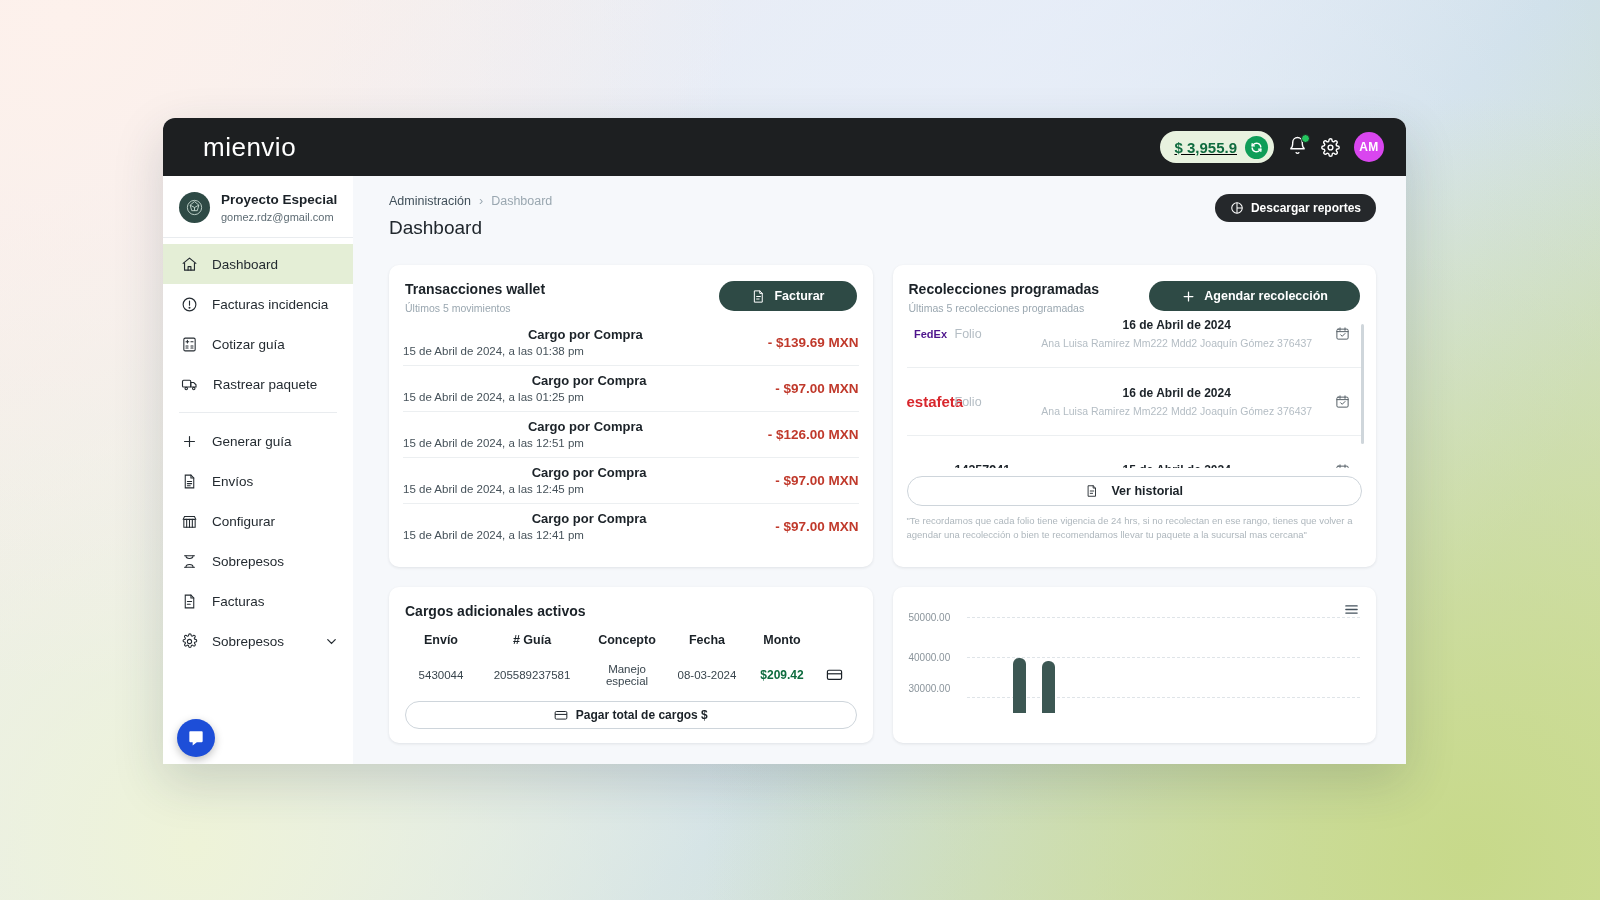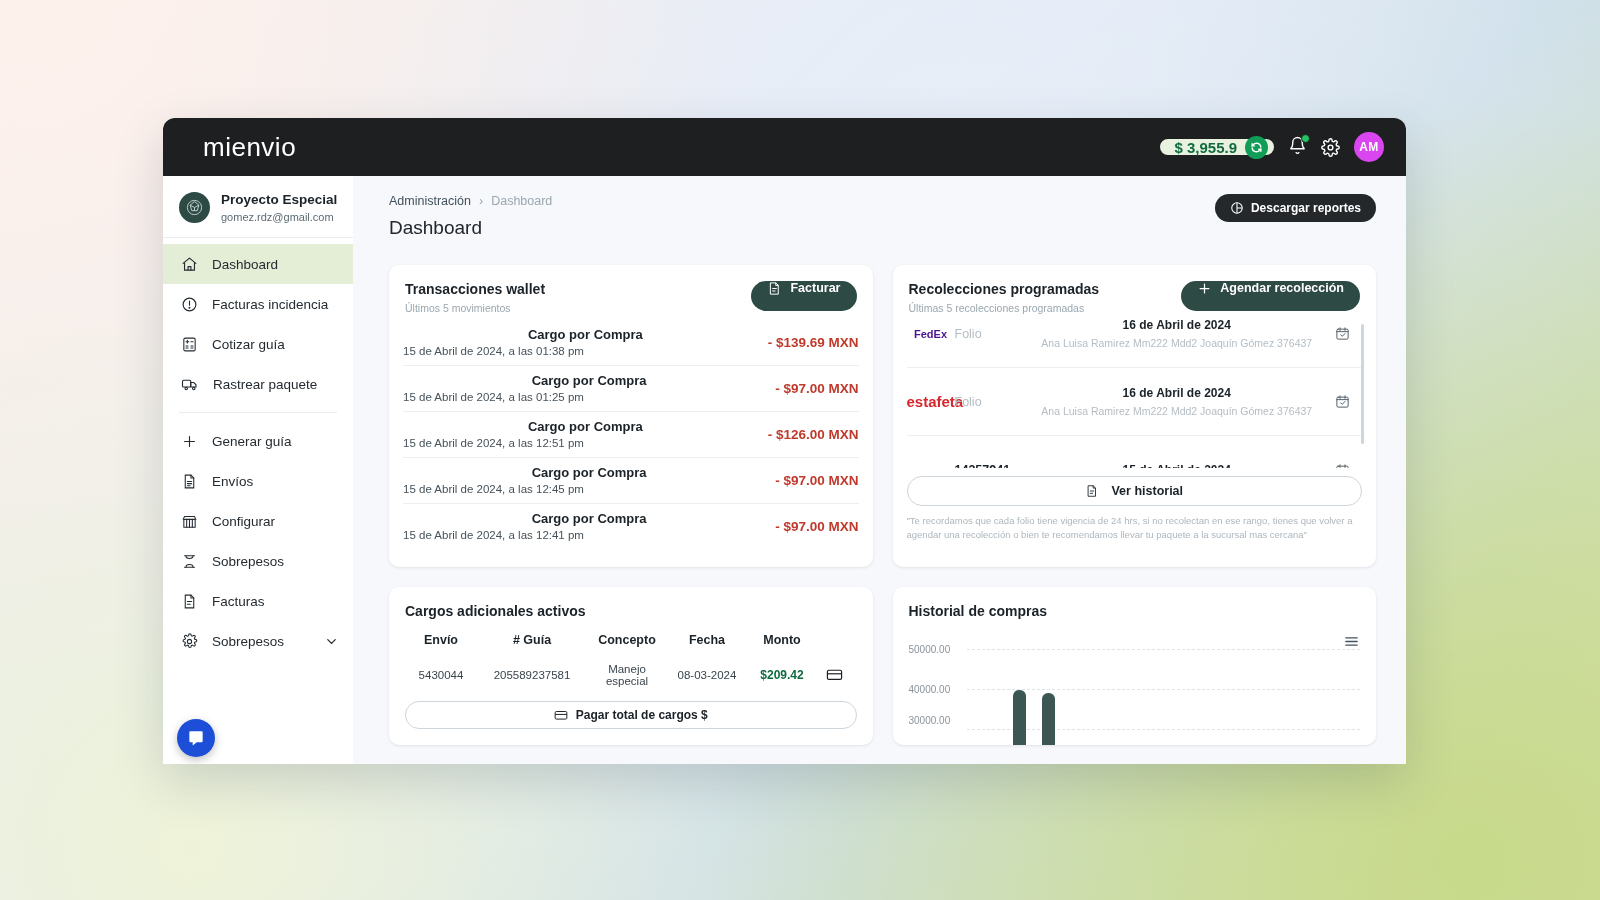--- a/index.html
+++ b/index.html
@@ -16,22 +16,22 @@
   .window {
     position:absolute; left:163px; top:118px; width:1243px; height:646px;
     background:#f6f8fb; border-radius:12px 12px 0 0; overflow:hidden;
     box-shadow:0 18px 50px rgba(40,55,70,0.18);
   }
   
   .topbar { height:58px; background:#1d1f21; display:flex; align-items:center;
     padding:0 22px 0 40px; position:relative; }
   .logo { color:#fff; font-size:26px; letter-spacing:.5px; font-weight:400; }
   .top-right { margin-left:auto; display:flex; align-items:center; gap:14px; }
-  .balance { background:#e8f2df; border-radius:20px; height:16px; display:flex;
-    align-items:center; gap:8px; padding:0 6px 0 14px; }
+  .balance { background:#e8f2df; border-radius:20px; height:32px; display:flex;
+    align-items:center; gap:8px; padding:0 6px 0 14px;text-decoration:underline; }
   .balance-text { color:#0f6b3f; font-weight:bold; font-size:15px; }
   .refresh { width:23px; height:23px; border-radius:50%; background:#0f9d58;
     display:flex; align-items:center; justify-content:center; }
   .bell-wrap { position:relative; }
   .dot { position:absolute; top:-2px; right:-3px; width:9px; height:9px;
     border-radius:50%; background:#24c55e; border:1.5px solid #1d1f21; }
   .avatar { width:30px; height:30px; border-radius:50%; background:#d946ef;
     color:#fff; font-size:12px; font-weight:bold; display:flex;
     align-items:center; justify-content:center; letter-spacing:.3px; }
   
@@ -60,21 +60,21 @@
   .head-row { display:flex; align-items:flex-start; }
   .dl-btn { margin-left:auto; background:#25282b; color:#fff; border-radius:18px;
     height:28px; display:flex; align-items:center; gap:7px; padding:0 15px;
     font-size:12px; font-weight:bold; cursor:pointer; }
   .grid { display:grid; grid-template-columns:1fr 1fr; gap:20px; margin-top:26px; }
   .card { background:#fff; border-radius:10px; box-shadow:0 1px 3px rgba(30,40,50,.10); }
   .card-head { display:flex; padding:16px 16px 0 16px; }
   .card-title { font-size:14px; font-weight:bold; color:#1b2228; }
   .card-sub { font-size:10.5px; color:#9aa7b0; margin-top:5px; }
   .pill-btn { margin-left:auto; background:#2e4a45; color:#fff; border-radius:17px;
-    height:30px; display:flex; gap:8px; padding:0 16px;
+    height:30px; display:flex; align-items:center; gap:8px; padding:0 32px;
     font-size:12.5px; font-weight:bold; cursor:pointer; white-space:nowrap; }
   
   .tx-list { padding:6px 14px 18px 14px; }
   .tx-row { display:flex; align-items:center; border-bottom:1px solid #eceff1;
     padding:7px 0 8px 0; }
   .tx-row:last-child { border-bottom:none; }
   .tx-left { flex:1; }
   .tx-name { font-size:13px; font-weight:bold; color:#1b2228; text-align:center; }
   .tx-date { font-size:11.5px; color:#46525a; margin-top:3px; }
   .tx-amt { font-size:13.5px; font-weight:bold; color:#c0392b; white-space:nowrap; }
@@ -437,23 +437,20 @@
           <div class="pay-btn">
             <svg width="14" height="14" viewBox="0 0 24 24" fill="none" stroke="#1b2228" stroke-width="1.7">
               <rect x="2" y="6" width="20" height="13" rx="2"></rect>
                 <path d="M2 11h20"></path>
             </svg>
             <span>Pagar total de cargos $</span>
           </div>
         </div>
 
         <div class="card">
-          <div class="card-head">
-            <div class="card-title">Historial de compras</div>
-          </div>
           <div class="chart-body">
             <svg class="burger" width="17" height="17" viewBox="0 0 24 24" stroke="#44525c" stroke-width="1.8" stroke-linecap="round">
               <path d="M4 7h16M4 12h16M4 17h16"></path>
             </svg>
             <div class="axis-lbl" style="top:11px">50000.00</div>
             <div class="axis-lbl" style="top:51px">40000.00</div>
             <div class="axis-lbl" style="top:82px">30000.00</div>
             <div class="gridline" style="top:16px"></div>
             <div class="gridline" style="top:56px"></div>
             <div class="gridline" style="top:96px"></div>

